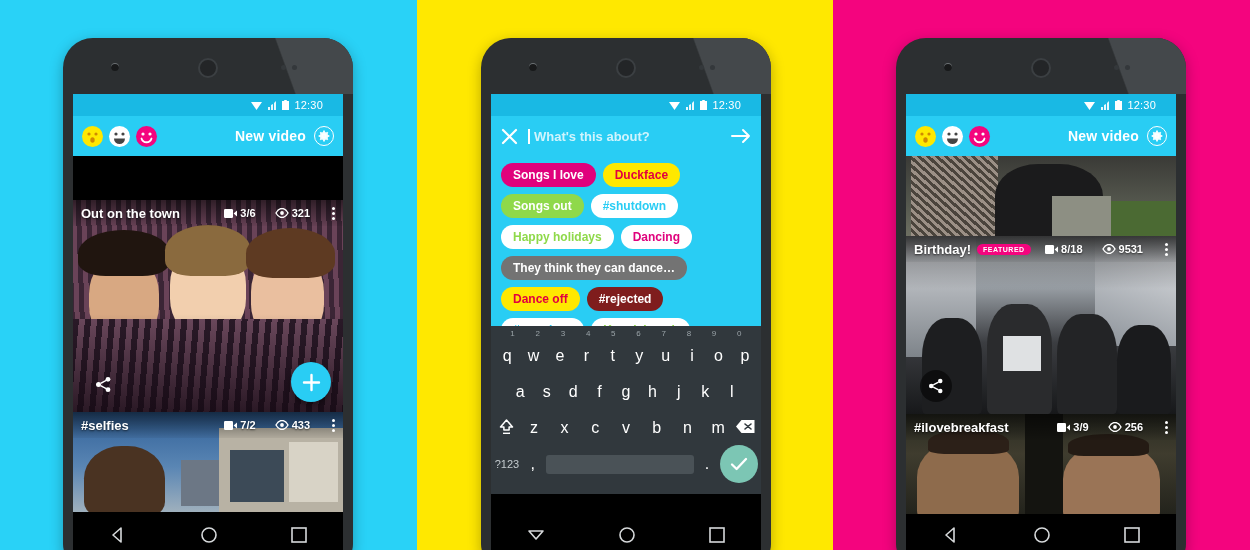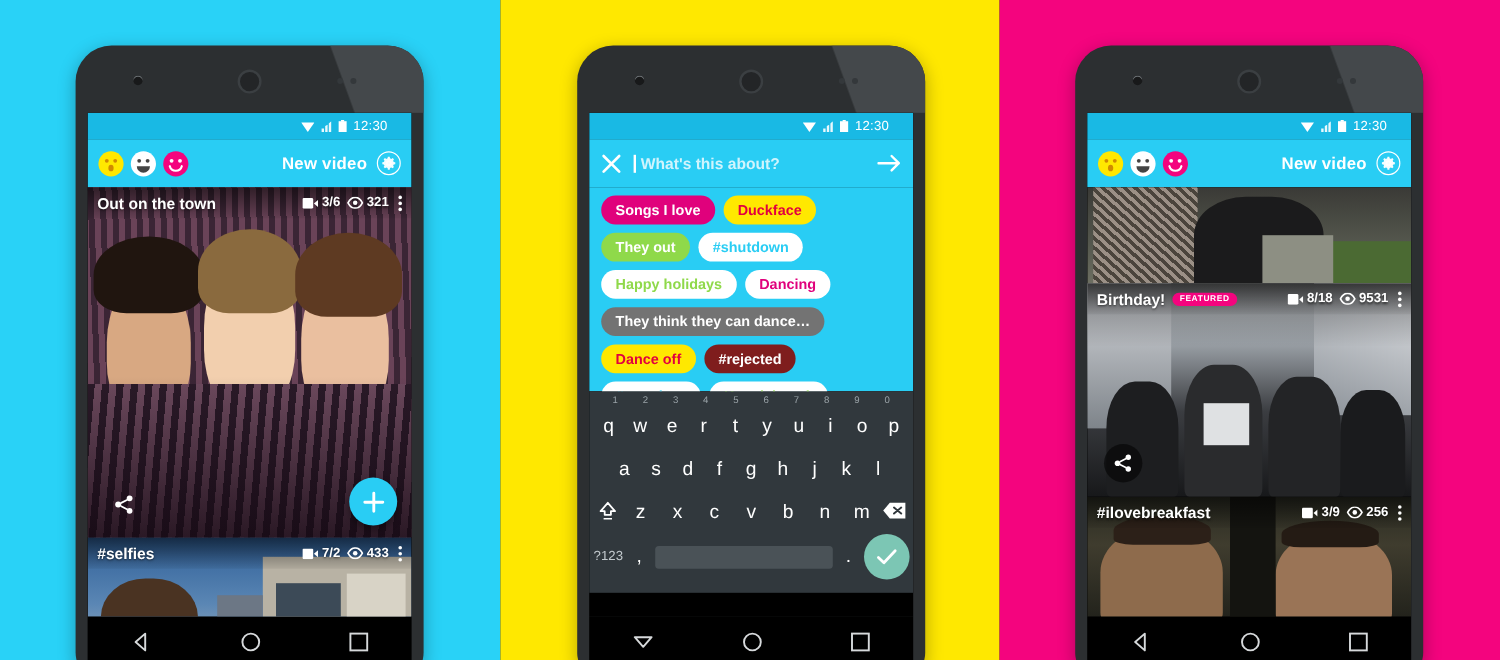--- a/index.html
+++ b/index.html
@@ -61,21 +61,21 @@
   .feed { position:relative; height:358px; overflow:hidden; }
   .card { position:relative; overflow:hidden; }
   .card-media { position:absolute; inset:0; }
   .card-bar { position:relative; z-index:3; height:26px; display:flex; align-items:center;
               padding:0 8px; gap:6px;
               background:linear-gradient(180deg, rgba(0,0,0,.55), rgba(0,0,0,.05)); }
   .card-title { color:#fff; font-size:13px; font-weight:bold; white-space:nowrap;
                 text-shadow:0 1px 2px rgba(0,0,0,.6); }
   .badge-featured { background:#f4047e; color:#fff; font-size:7px; font-weight:bold;
                     letter-spacing:.5px; padding:2px 6px; border-radius:8px; }
-  .card-stats { margin-left:auto; display:flex; align-items:center; gap:5px;
+  .card-stats { margin-left:auto; display:flex; align-items:center; gap:19px;
                 color:#fff; font-size:11px; font-weight:bold; text-shadow:0 1px 2px rgba(0,0,0,.6);justify-content:flex-end;}
   .card-stats .grp { display:flex; align-items:center; gap:3px; }
   .kebab { display:flex; flex-direction:column; gap:2px; margin-left:3px; }
   .kebab i { width:3px;height:3px;border-radius:50%;background:#fff; display:block; }
 
   .fab { position:absolute; right:12px; bottom:10px; width:40px;height:40px;border-radius:50%;
          background:#29cdf4; display:flex;align-items:center;justify-content:center;
          box-shadow:0 3px 6px rgba(0,0,0,.4); z-index:5; }
   .share-btn { position:absolute; left:14px; bottom:12px; width:32px;height:32px;border-radius:50%;
                display:flex;align-items:center;justify-content:center; z-index:5; }
@@ -162,21 +162,21 @@
               <svg width="12" height="12" viewBox="0 0 12 12">
                   <path d="M6 3.6A2.4 2.4 0 1 0 6 8.4 2.4 2.4 0 0 0 6 3.6zm0 1.5a.9.9 0 1 1 0 1.8.9.9 0 0 1 0-1.8z" fill="#fff"></path>
                   <path d="M5.2.6h1.6l.2 1.3 1.1.5 1.1-.7 1.1 1.1-.7 1.1.5 1.1 1.3.2v1.6l-1.3.2-.5 1.1.7 1.1-1.1 1.1-1.1-.7-1.1.5-.2 1.3H5.2L5 10.1l-1.1-.5-1.1.7-1.1-1.1.7-1.1-.5-1.1L.6 6.8V5.2l1.3-.2.5-1.1-.7-1.1L2.8 1.7l1.1.7L5 1.9z" fill="#fff" opacity=".95"></path>
                 </svg>
             </span>
           </div>
         </div>
 
         <div class="feed">
 
-          <div class="card" style="height:292px;">
+          <div class="card" style="height:212px;margin-top:44px;">
             <div class="card-media" style="background:
                    radial-gradient(circle at 22% 42%, #d8a882 0 9%, transparent 10%),
                    radial-gradient(circle at 50% 36%, #f0c9a8 0 11%, transparent 12%),
                    radial-gradient(circle at 78% 40%, #e8bb9c 0 10%, transparent 11%),
                    repeating-linear-gradient(88deg,#3b2535 0 5px,#6a4358 5px 10px),
                    linear-gradient(180deg,#7c5f74,#2e1d2c);">
               <div style="position:absolute;left:6%;top:26%;width:26%;height:40%;border-radius:46% 46% 40% 40%;background:#d8a882;"></div>
               <div style="position:absolute;left:36%;top:20%;width:28%;height:44%;border-radius:46% 46% 40% 40%;background:#f2cfae;"></div>
               <div style="position:absolute;left:66%;top:24%;width:27%;height:42%;border-radius:46% 46% 40% 40%;background:#eabf9f;"></div>
               <div style="position:absolute;left:2%;top:14%;width:34%;height:22%;border-radius:50% 50% 30% 30%;background:#20150f;"></div>
@@ -310,21 +310,21 @@
               <path d="M1 8h17M12 2l6 6-6 6" stroke="#fff" stroke-width="2" fill="none" stroke-linecap="round" stroke-linejoin="round"></path>
             </svg>
         </div>
 
         <div class="chipzone">
           <div class="chiprow">
             <span class="chip" style="background:#e0017c;color:#fff;">Songs I love</span>
             <span class="chip" style="background:#ffe800;color:#e2003f;">Duckface</span>
           </div>
           <div class="chiprow">
-            <span class="chip" style="background:#8fd94a;color:#fff;">They out</span>
+            <span class="chip" style="background:#8fd94a;color:#fff;">Songs out</span>
             <span class="chip" style="background:#fff;color:#29cdf4;">#shutdown</span>
           </div>
           <div class="chiprow">
             <span class="chip" style="background:#fff;color:#8fd94a;">Happy holidays</span>
             <span class="chip" style="background:#fff;color:#e0017c;">Dancing</span>
           </div>
           <div class="chiprow">
             <span class="chip" style="background:#737373;color:#fff;">They think they can dance…</span>
           </div>
           <div class="chiprow">

